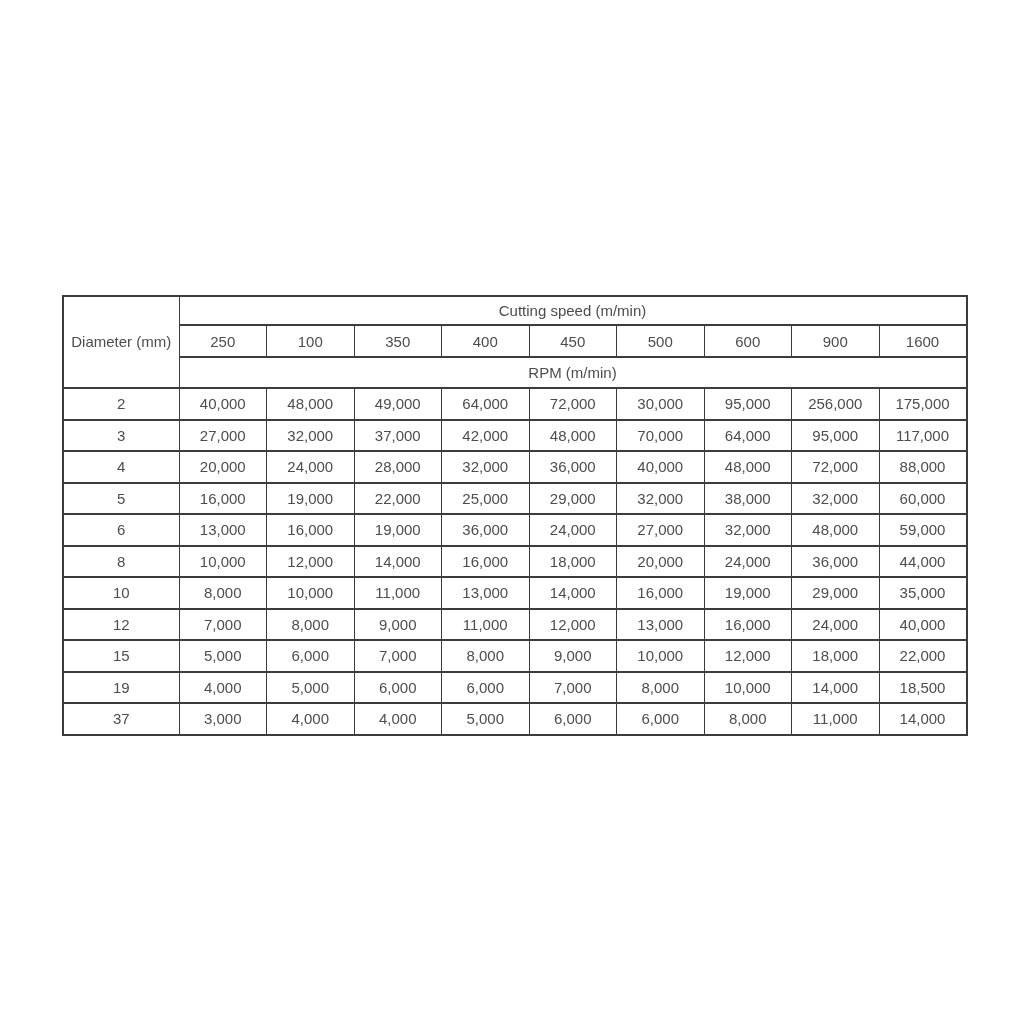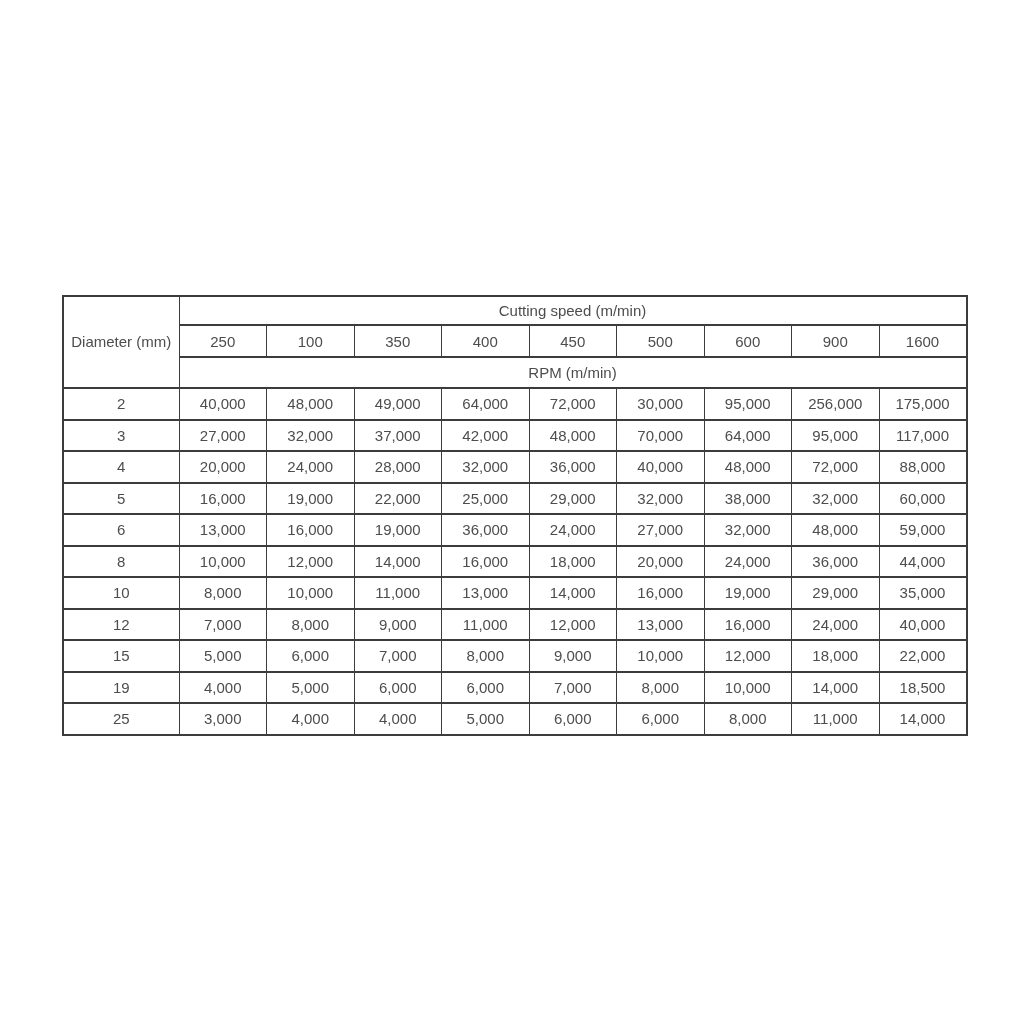--- a/index.html
+++ b/index.html
@@ -204,21 +204,21 @@
           <td>5,000</td>
           <td>6,000</td>
           <td>6,000</td>
           <td>7,000</td>
           <td>8,000</td>
           <td>10,000</td>
           <td>14,000</td>
           <td>18,500</td>
         </tr>
         <tr>
-          <td>25</td>
+          <td>37</td>
           <td>3,000</td>
           <td>4,000</td>
           <td>4,000</td>
           <td>5,000</td>
           <td>6,000</td>
           <td>6,000</td>
           <td>8,000</td>
           <td>11,000</td>
           <td>14,000</td>
         </tr>

